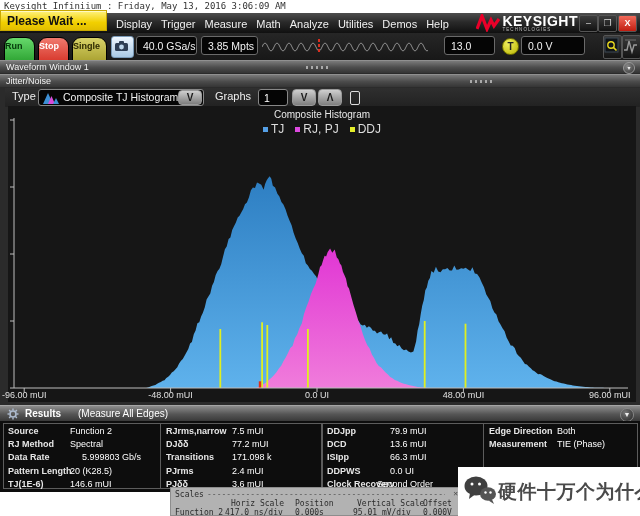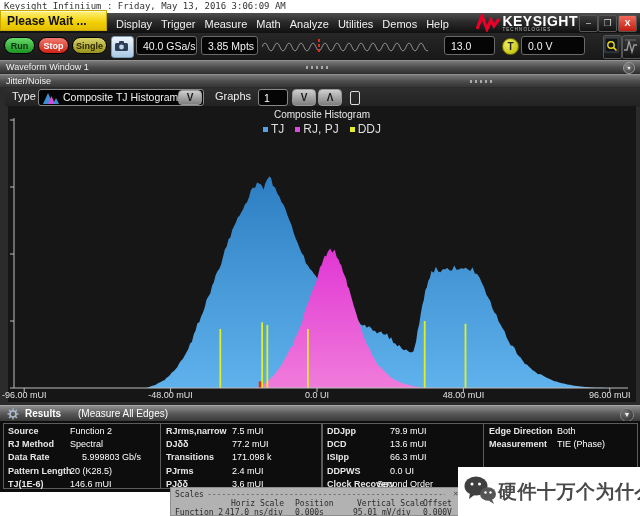--- a/index.html
+++ b/index.html
@@ -18,22 +18,22 @@
   #brand .bn{display:block;font-size:14px;font-weight:bold;color:#fff;letter-spacing:0.5px;line-height:12px;margin-top:2px;}
   #brand .bs{display:block;font-size:4.5px;color:#bbb;letter-spacing:1.1px;line-height:5px;}
   .winbtn{position:absolute;top:2px;width:17px;height:15px;border:1px solid #555;border-radius:2px;
           background:linear-gradient(#3c3c3c,#121212);color:#ddd;font-size:9px;text-align:center;line-height:14px;}
   #btn-close{background:linear-gradient(#f26a5a,#c11d10);color:#fff;font-weight:bold;}
   #pleasewait{left:0;top:10px;width:107px;height:21px;background:linear-gradient(#fff27e,#f2d000 60%,#e2be00);
      border:1px solid #c9a900;box-shadow:inset 0 1px 0 #fff9c0;z-index:40;
      font-size:12px;font-weight:bold;color:#111;line-height:20px;padding-left:6px;box-sizing:border-box;}
   
   #toolbar{left:0;top:33px;width:640px;height:27px;background:linear-gradient(#262626,#181818);}
-  .pill{position:absolute;top:4px;height:17px;border-radius:9px;font-size:9px;font-weight:bold;
-        text-align:center;line-height:17px;border:1px solid #000;box-sizing:border-box;}
+  .pill{position:absolute;top:4px;height:33px;border-radius:9px;font-size:9px;font-weight:bold;
+        line-height:17px;border:1px solid #000;box-sizing:border-box;}
   #btn-run{left:4px;width:31px;background:linear-gradient(#66d96b,#1d9322);color:#05380a;}
   #btn-stop{left:38px;width:31px;background:linear-gradient(#f07a6e,#cf2317);color:#fff;}
   #btn-single{left:72px;width:35px;background:linear-gradient(#d8d268,#9a921f);color:#2e2a00;}
   #btn-cam{left:111px;top:3px;width:21px;height:20px;border:1px solid #7a9ab8;border-radius:3px;
            background:linear-gradient(#eef6ff,#a9c9e4);}
   .tfield{position:absolute;top:3px;height:19px;background:#050505;border:1px solid #6a6a6a;border-radius:3px;
           color:#f2f2f2;font-size:10.5px;line-height:18px;padding-left:6px;box-sizing:border-box;}
   #f-srate{left:136px;width:61px;}
   #f-mem{left:201px;width:57px;}
   #f-bw{left:444px;width:51px;}

